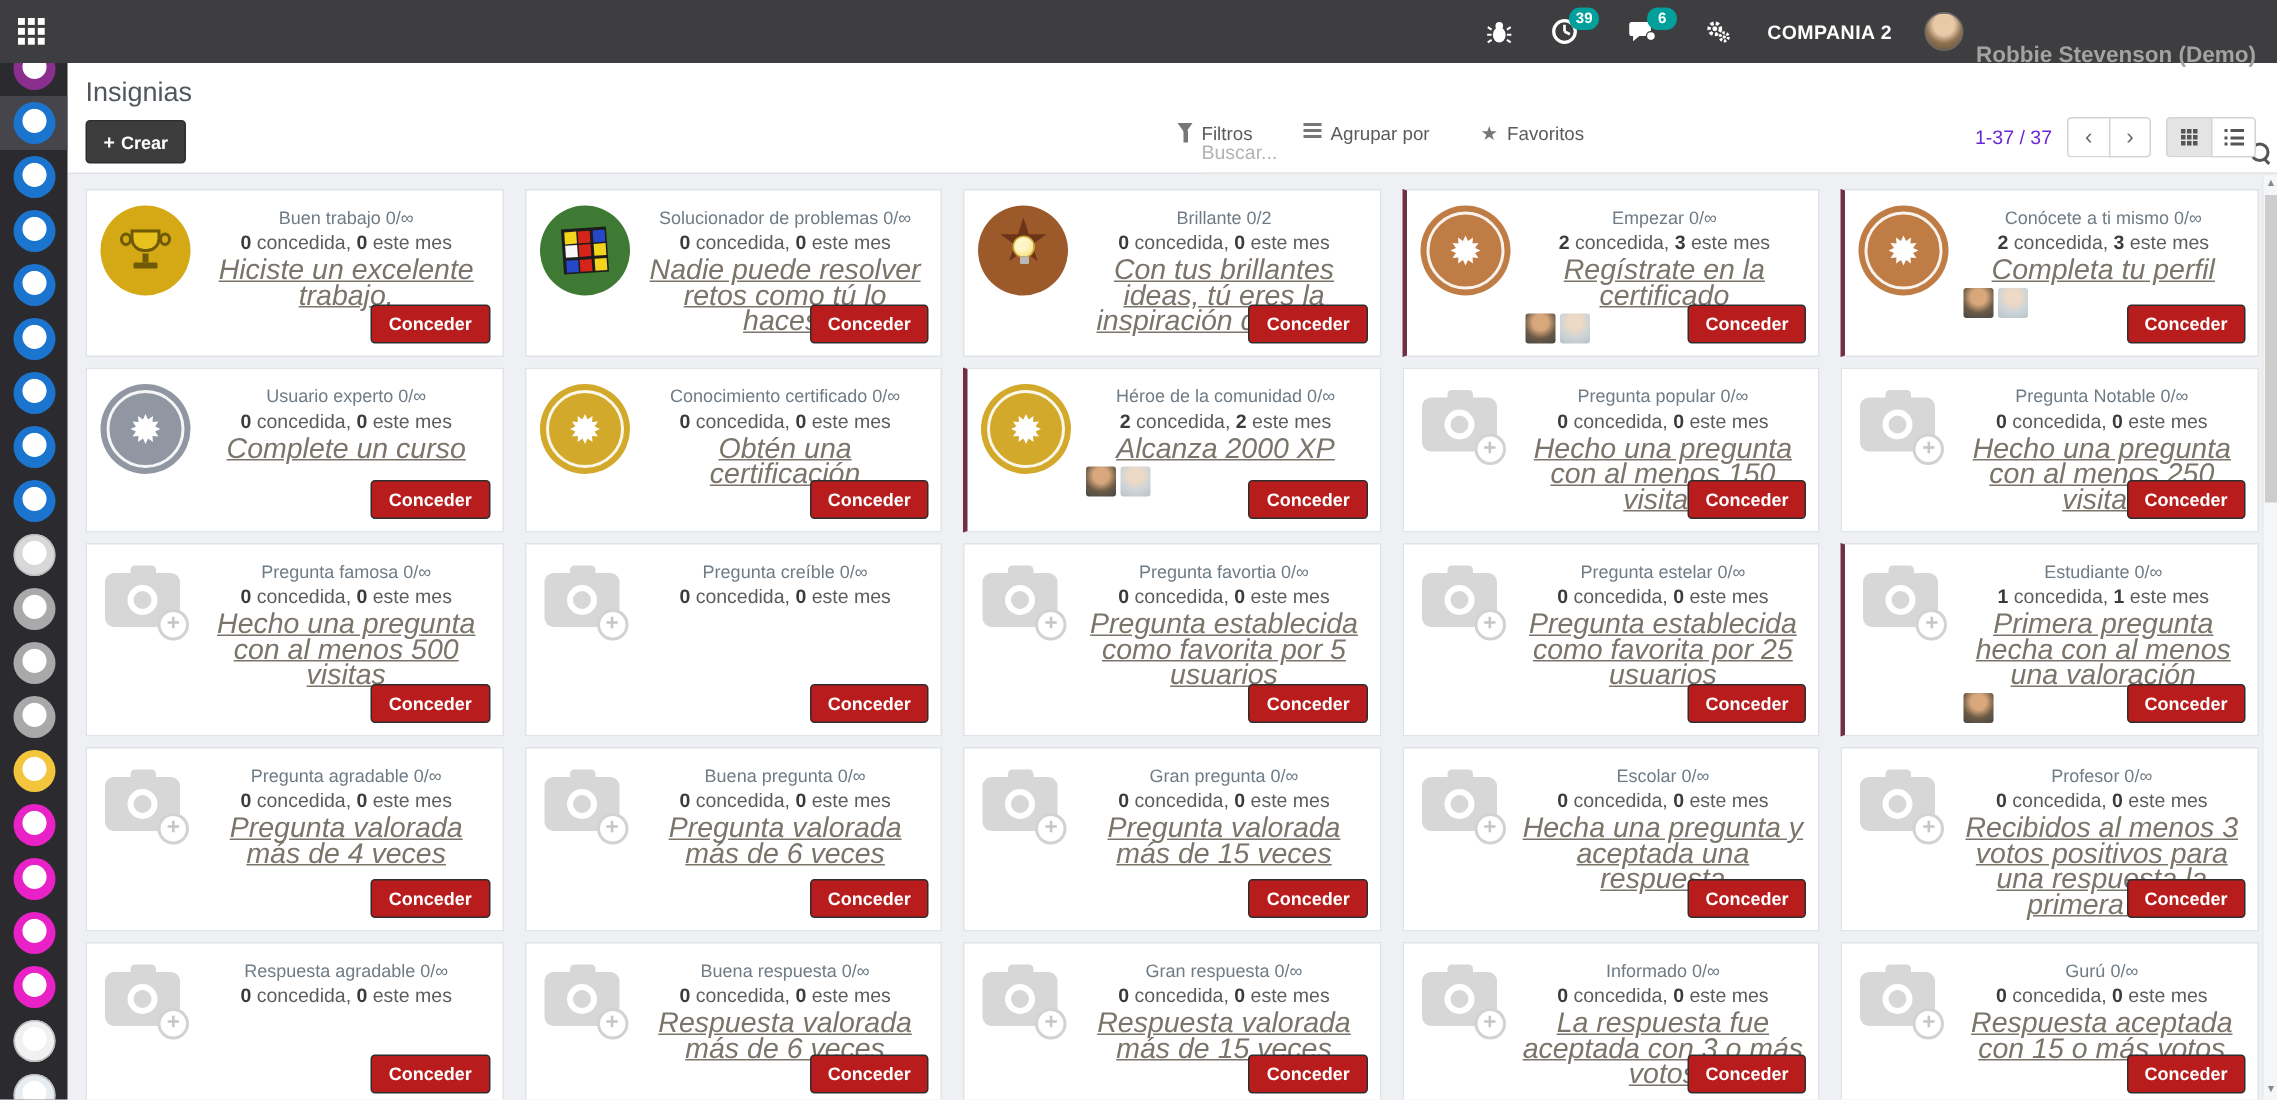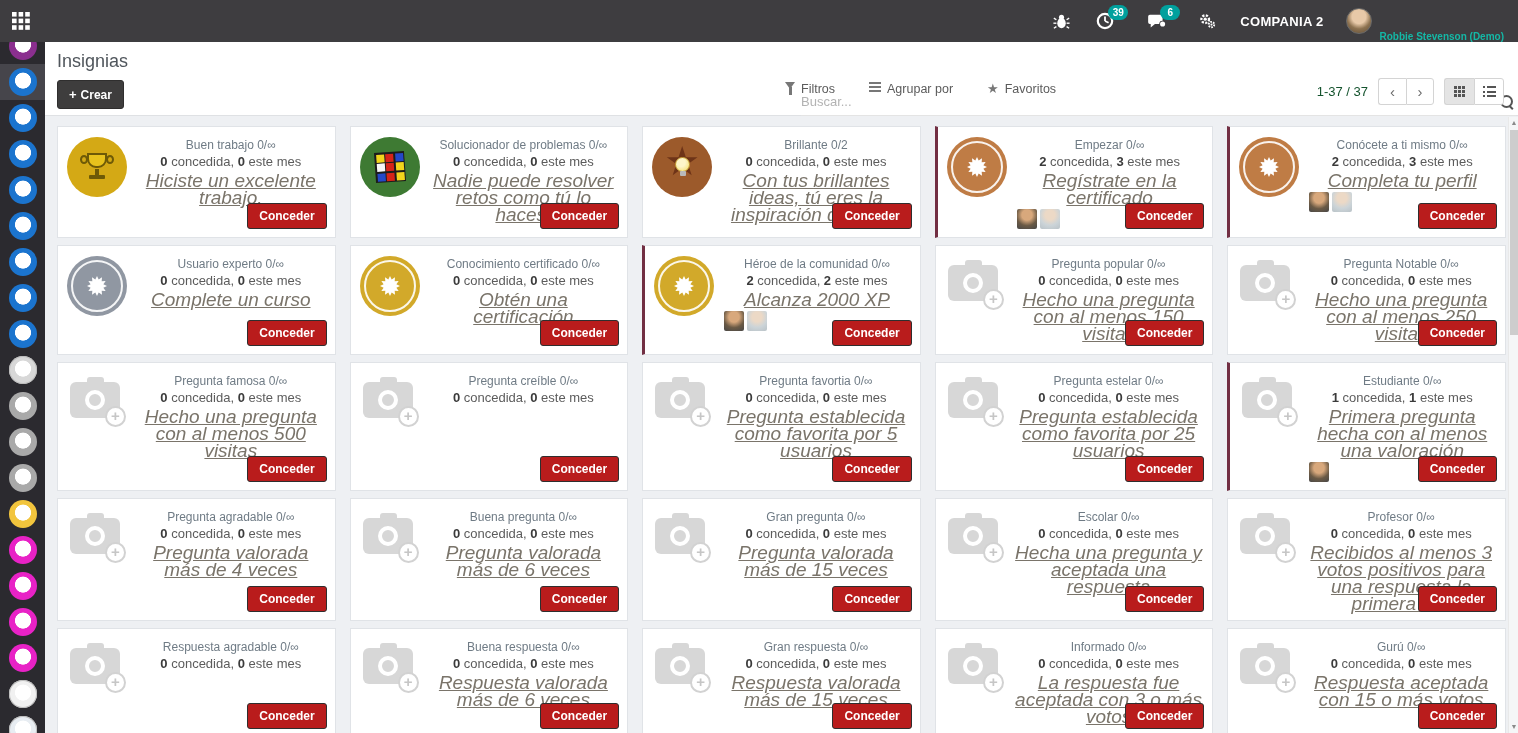--- a/index.html
+++ b/index.html
@@ -16,21 +16,21 @@
   .tb-ico { position:relative; width:22px; height:20px; display:flex;
     align-items:center; justify-content:center; cursor:pointer; }
   .tb-badge { position:absolute; top:-6px; right:-12px; min-width:20px; height:15px;
     border-radius:8px; background:#01a09d; color:#fff; font-size:10px; font-weight:bold;
     display:flex; align-items:center; justify-content:center; padding:0 4px; }
   .tb-company { color:#fff; font-size:13px; font-weight:bold; letter-spacing:.3px; }
   .tb-user { display:flex; align-items:center; gap:8px; cursor:pointer; }
   .tb-avatar { width:26px; height:26px; border-radius:50%;
     background:radial-gradient(circle at 50% 32%, #e8c9a8 0 34%, #8d7250 60%, #5d4b36 100%);
     border:1px solid #6b6b6b; }
-  .tb-username { color:#14b8a6; font-size:10px; font-weight:bold;margin-top:31px; }
+  .tb-username { color:#a3a3a3; font-size:15px; font-weight:bold;margin-top:31px; }
 
   
   .sidebar { position:absolute; top:42px; left:0; width:45px; height:691px;
     background:#2b2a2f; overflow:hidden; z-index:20; }
   .side-item { width:45px; display:flex; justify-content:center; padding:4px 0; cursor:pointer; }
   .side-item.active { background:#46454b; }
   .app-circle { width:28px; height:28px; border-radius:50%; }
 
   
   .main { position:absolute; top:42px; left:45px; width:1473px; height:691px; }
@@ -60,21 +60,21 @@
   .filter-item { display:flex; gap:6px; cursor:pointer; }
   .funnel { width:0; height:0; border-left:5px solid transparent; border-right:5px solid transparent;
     border-top:7px solid #777; position:relative; }
   .funnel::after { content:""; position:absolute; left:-1.5px; top:-2px; width:3px; height:8px;
     background:#777; }
   .bars { width:12px; height:10px; display:flex; flex-direction:column; justify-content:space-between; }
   .bars i { height:2px; background:#777; display:block; }
   .star-ico { color:#777; font-size:13px; line-height:1; }
 
   .pager-zone { position:absolute; right:14px; top:36px; display:flex; align-items:center; gap:10px; }
-  .pager-text { font-size:13px; color:#14532d;text-align:right; }
+  .pager-text { font-size:13px; color:#6d28d9;text-align:right; }
   .pager-btns { display:flex; }
   .pg-btn { width:28px; height:27px; border:1px solid #d4d4d4; background:#fff; color:#6a6a6a;
     font-size:15px; display:flex; align-items:center; justify-content:center; cursor:pointer; }
   .pg-btn:first-child { border-radius:3px 0 0 3px; border-right:none; }
   .pg-btn:last-child { border-radius:0 3px 3px 0; }
   .view-switch { display:flex; }
   .vs-btn { width:30px; height:27px; border:1px solid #d4d4d4; background:#fff;
     display:flex; align-items:center; justify-content:center; cursor:pointer; }
   .vs-btn.active { background:#e4e4e4; }
   .vs-btn:first-child { border-radius:3px 0 0 3px; border-right:none; }

